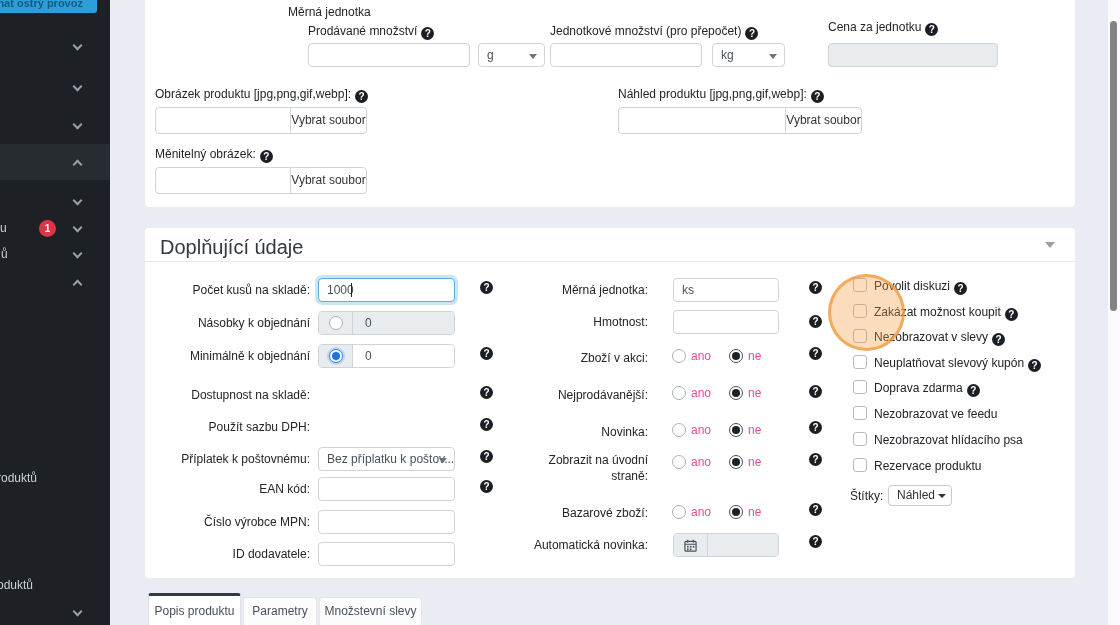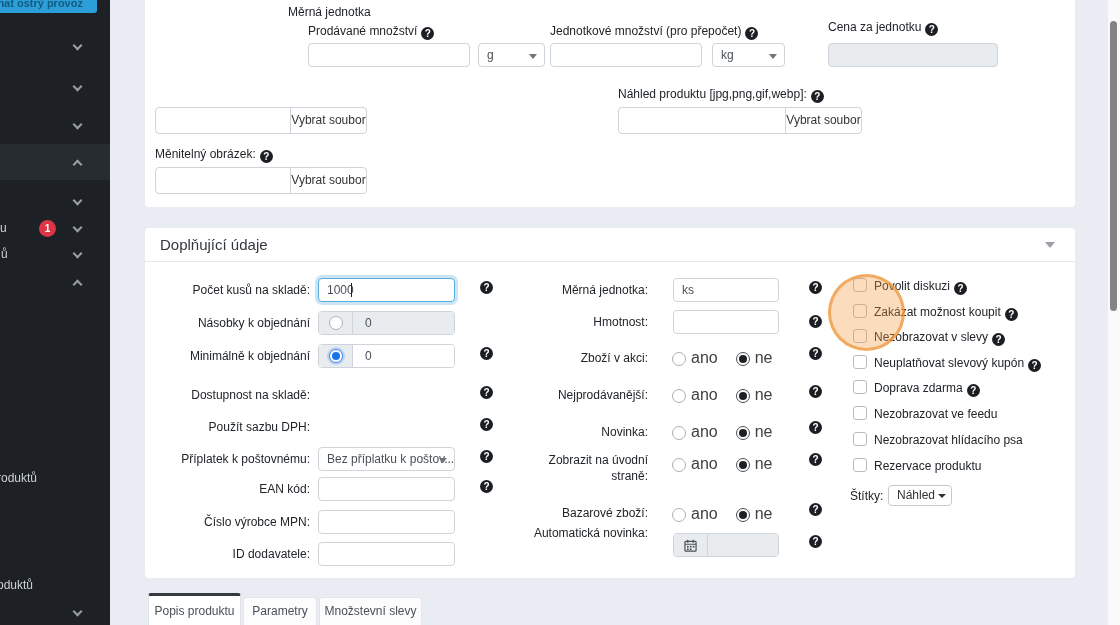--- a/index.html
+++ b/index.html
@@ -22,21 +22,21 @@
 
   
   .scroll-track { position:absolute; left:1108px; top:0; width:12px; height:625px; background:#fafafa; }
   .scroll-thumb { position:absolute; left:1110px; top:21px; width:7px; height:290px; background:#838383; border-radius:4px; }
 
   
   .card { position:absolute; background:#fff; border-radius:4px; }
   #card1 { left:145px; top:-8px; width:930px; height:215px; }
   #card2 { left:145px; top:228px; width:930px; height:350px; }
   .card2-header { position:absolute; left:0; top:0; width:100%; height:34px; border-bottom:1px solid #e7e9ec; }
-  .card2-title { position:absolute; left:15px; top:8px; font-size:15px; color:#32383e; }
+  .card2-title { position:absolute; left:15px; top:8px; font-size:20px; color:#32383e; }
   .collapse-caret { position:absolute; right:20px; top:14px; width:0; height:0;
     border-left:5px solid transparent; border-right:5px solid transparent; border-top:6px solid #9aa0a6; }
 
   
   .lbl { position:absolute; font-size:12px; color:#212529; white-space:nowrap; }
   .lbl-r { text-align:right; }
   .help { display:inline-block; width:13px; height:13px; border-radius:50%; background:#1b1f23; color:#fff;
     font-size:10px; font-weight:bold; text-align:center; line-height:13px; margin-left:4px; vertical-align:-2px; }
   .help-abs { position:absolute; }
   .inp { position:absolute; height:24px; border:1px solid #ced4da; border-radius:4px; background:#fff;
@@ -49,21 +49,21 @@
     border-left:4px solid transparent; border-right:4px solid transparent; border-top:5px solid #6c757d; }
   .igroup { position:absolute; height:24px; border:1px solid #ced4da; border-radius:4px; overflow:hidden; display:flex; }
   .igroup .prepend { width:34px; background:#e9ecef; border-right:1px solid #ced4da; display:flex; align-items:center; justify-content:center; }
   .igroup .ival { flex:1; font-size:12px; color:#495057; padding:4px 0 0 12px; background:#fff; }
   .igroup .ival.disabled { background:#e9ecef; }
   .radio { display:inline-block; width:14px; height:14px; border:1px solid #a9b0b6; border-radius:50%; background:#fff; vertical-align:-3px; }
   .radio.checked-dark { border-color:#4a4f54; position:relative; }
   .radio.checked-dark::after { content:""; position:absolute; left:2px; top:2px; width:8px; height:8px; border-radius:50%; background:#1e2124; }
   .radio.checked-blue { border-color:#2f86ec; box-shadow:0 0 0 2px rgba(66,133,244,.25); position:relative; }
   .radio.checked-blue::after { content:""; position:absolute; left:2px; top:2px; width:8px; height:8px; border-radius:50%; background:#1a73e8; }
-  .rgroup { position:absolute; font-size:16px; color:#404040; white-space:nowrap; }
+  .rgroup { position:absolute; font-size:12px; color:#ec4899; white-space:nowrap; }
   .rgroup .rtxt { margin:0 18px 0 5px; }
   .rgroup .rtxt2 { margin-left:5px; }
   .checkbox { position:absolute; width:14px; height:14px; border:1px solid #b6bcc2; border-radius:3px; background:#fff; }
   .filebtn { position:absolute; height:27px; border:1px solid #ced4da; border-radius:0 4px 4px 0; background:#fff;
     font-size:12px; color:#333; text-align:center; line-height:25px; }
   .fileinp { position:absolute; height:27px; border:1px solid #ced4da; border-radius:4px 0 0 4px; background:#fff; }
   .tagbtn { position:absolute; height:21px; border:1px solid #c3c9cf; border-radius:4px; background:#fff;
     font-size:12px; color:#333; padding:2px 16px 0 8px; }
   .tagbtn .caret { position:absolute; right:5px; top:8px; width:0; height:0;
     border-left:4px solid transparent; border-right:4px solid transparent; border-top:4px solid #333; }
@@ -123,20 +123,23 @@
     <input class="inp" style="left: 405px; top: 51px; width: 152px;" value="">
     <div class="sel" style="left:567px;top:51px;width:73px">
       <span>kg</span><span class="caret"></span>
     </div>
 
     <div class="lbl" style="left:683px;top:28px">
       <span>Cena za jednotku</span><span class="help">?</span>
     </div>
     <input class="inp disabled" style="left: 683px; top: 51px; width: 170px;" disabled="" value="">
 
+    <div class="lbl" style="left:10px;top:95px">
+      <span>Obrázek produktu [jpg,png,gif,webp]:</span><span class="help">?</span>
+    </div>
     <div class="fileinp" style="left:10px;top:115px;width:136px"></div>
     <div class="filebtn" style="left:145px;top:115px;width:77px">Vybrat soubor</div>
 
     <div class="lbl" style="left:473px;top:95px">
       <span>Náhled produktu [jpg,png,gif,webp]:</span><span class="help">?</span>
     </div>
     <div class="fileinp" style="left:473px;top:115px;width:168px"></div>
     <div class="filebtn" style="left:640px;top:115px;width:77px">Vybrat soubor</div>
 
     <div class="lbl" style="left:10px;top:155px">
@@ -194,21 +197,21 @@
     <span class="help help-abs" style="left:331px;top:252px">?</span>
 
     <div class="lbl lbl-r" style="left:358px;top:55px;width:145px">Měrná jednotka:</div>
     <div class="lbl lbl-r" style="left:358px;top:87px;width:145px">Hmotnost:</div>
     <div class="lbl lbl-r" style="left:358px;top:123px;width:145px">Zboží v akci:</div>
     <div class="lbl lbl-r" style="left:358px;top:160px;width:145px">Nejprodávanější:</div>
     <div class="lbl lbl-r" style="left:358px;top:197px;width:145px">Novinka:</div>
     <div class="lbl lbl-r" style="left:358px;top:225px;width:145px">Zobrazit na úvodní</div>
     <div class="lbl lbl-r" style="left:358px;top:241px;width:145px">straně:</div>
     <div class="lbl lbl-r" style="left:358px;top:278px;width:145px">Bazarové zboží:</div>
-    <div class="lbl lbl-r" style="left:358px;top:298px;width:145px">Automatická novinka:</div>
+    <div class="lbl lbl-r" style="left:358px;top:310px;width:145px">Automatická novinka:</div>
 
     <input class="inp" style="left: 528px; top: 50px; width: 106px;" value="ks">
     <input class="inp" style="left: 528px; top: 82px; width: 106px;" value="">
 
     <div class="rgroup" style="left:527px;top:121px">
       <span class="radio"></span><span class="rtxt">ano</span><span class="radio checked-dark"></span><span class="rtxt2">ne</span>
     </div>
     <div class="rgroup" style="left:527px;top:158px">
       <span class="radio"></span><span class="rtxt">ano</span><span class="radio checked-dark"></span><span class="rtxt2">ne</span>
     </div>

